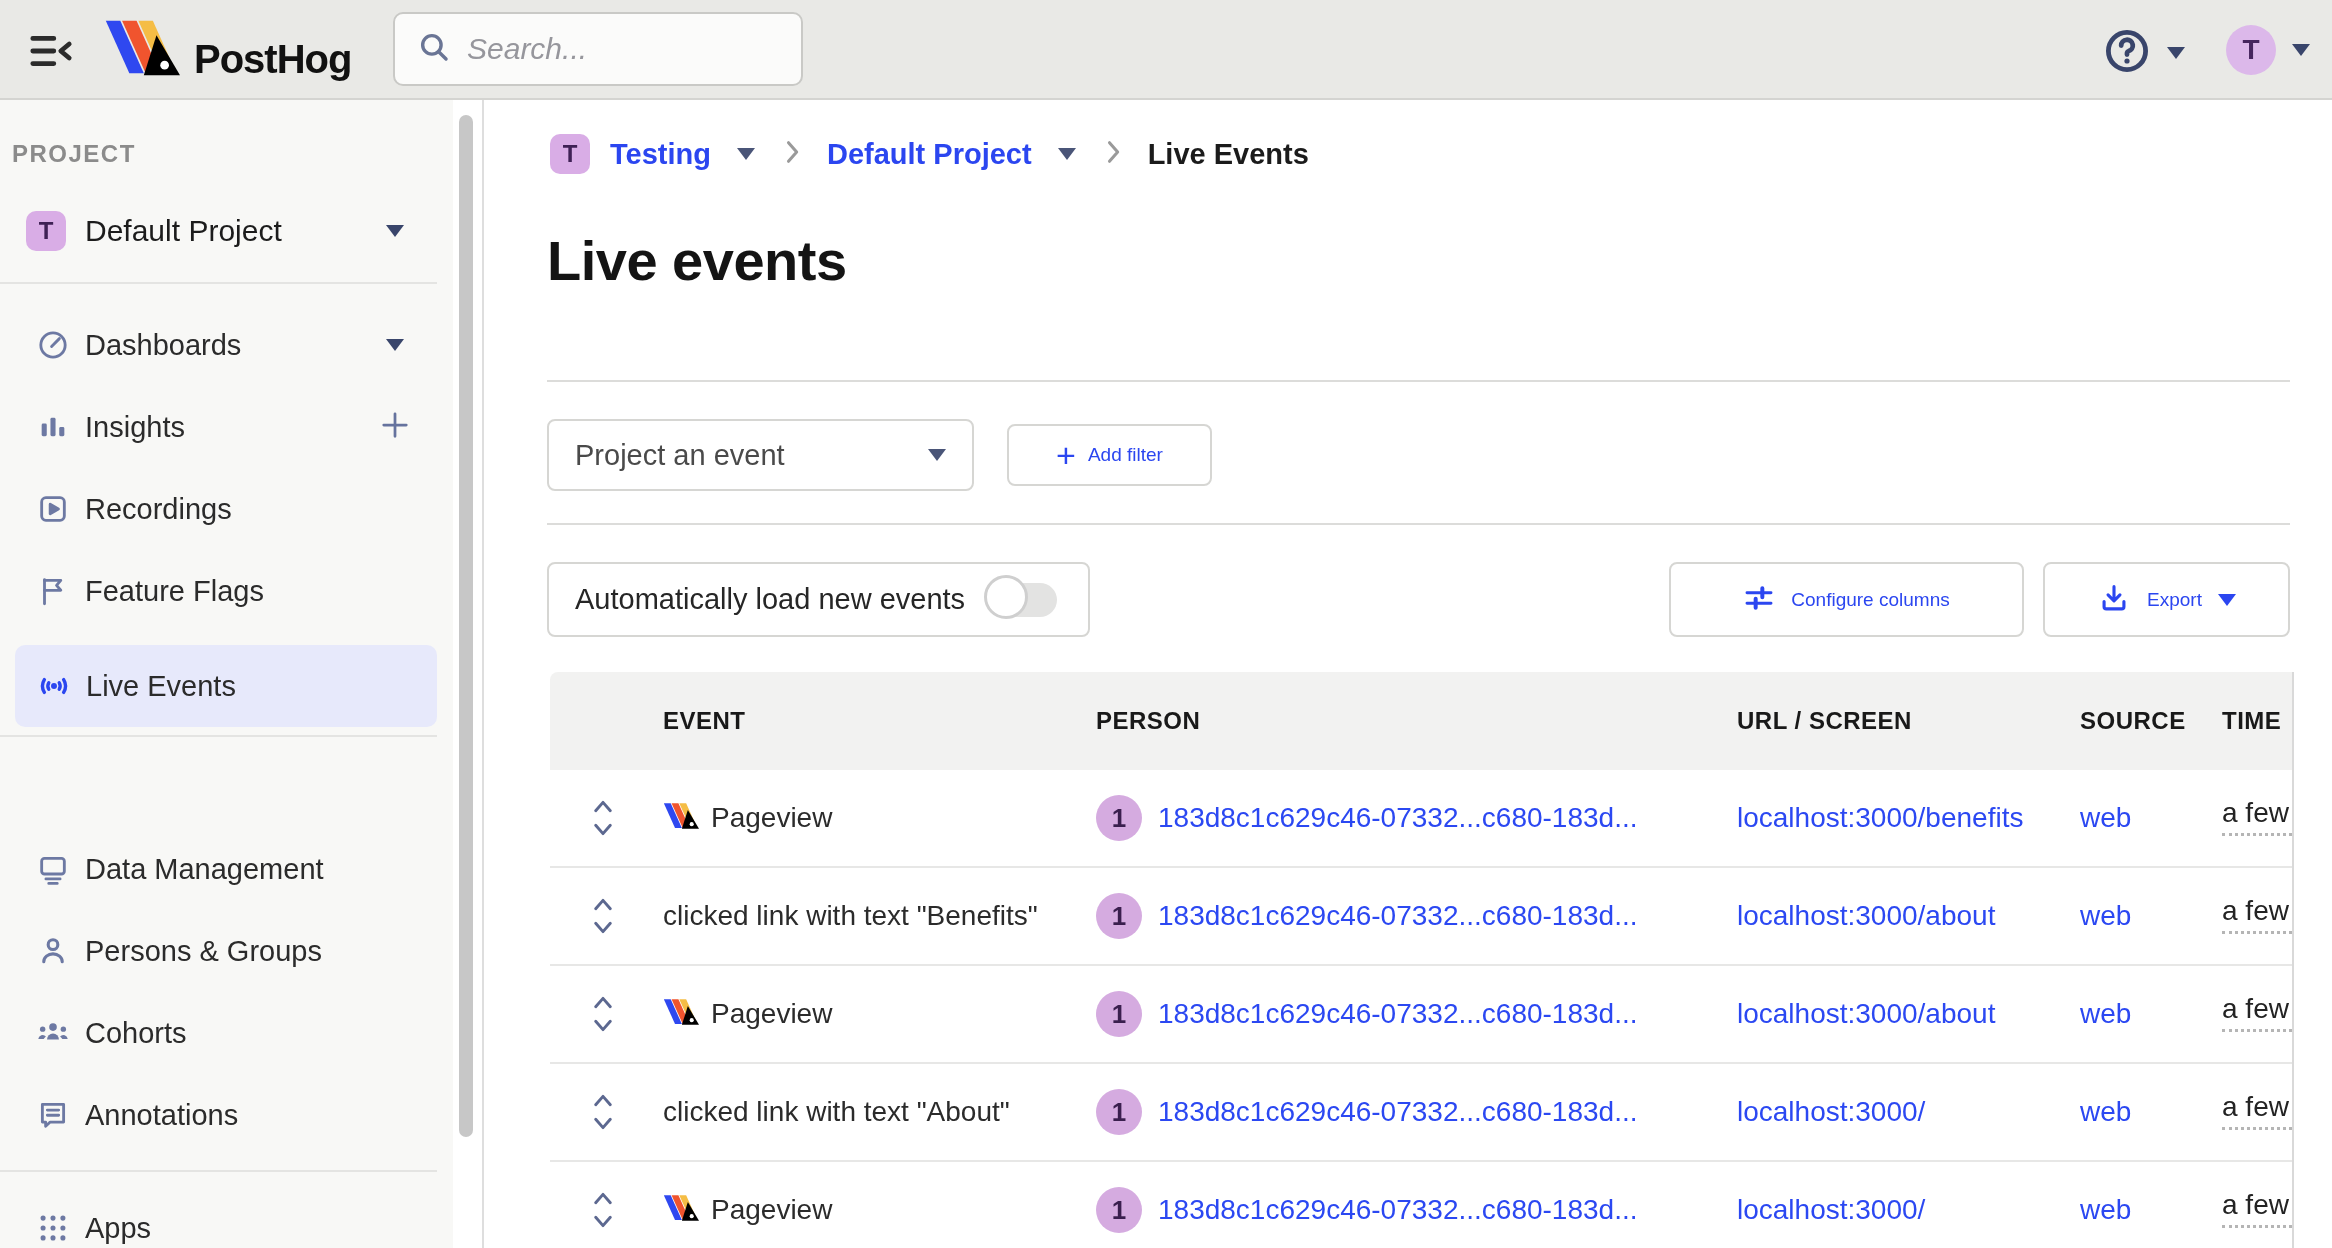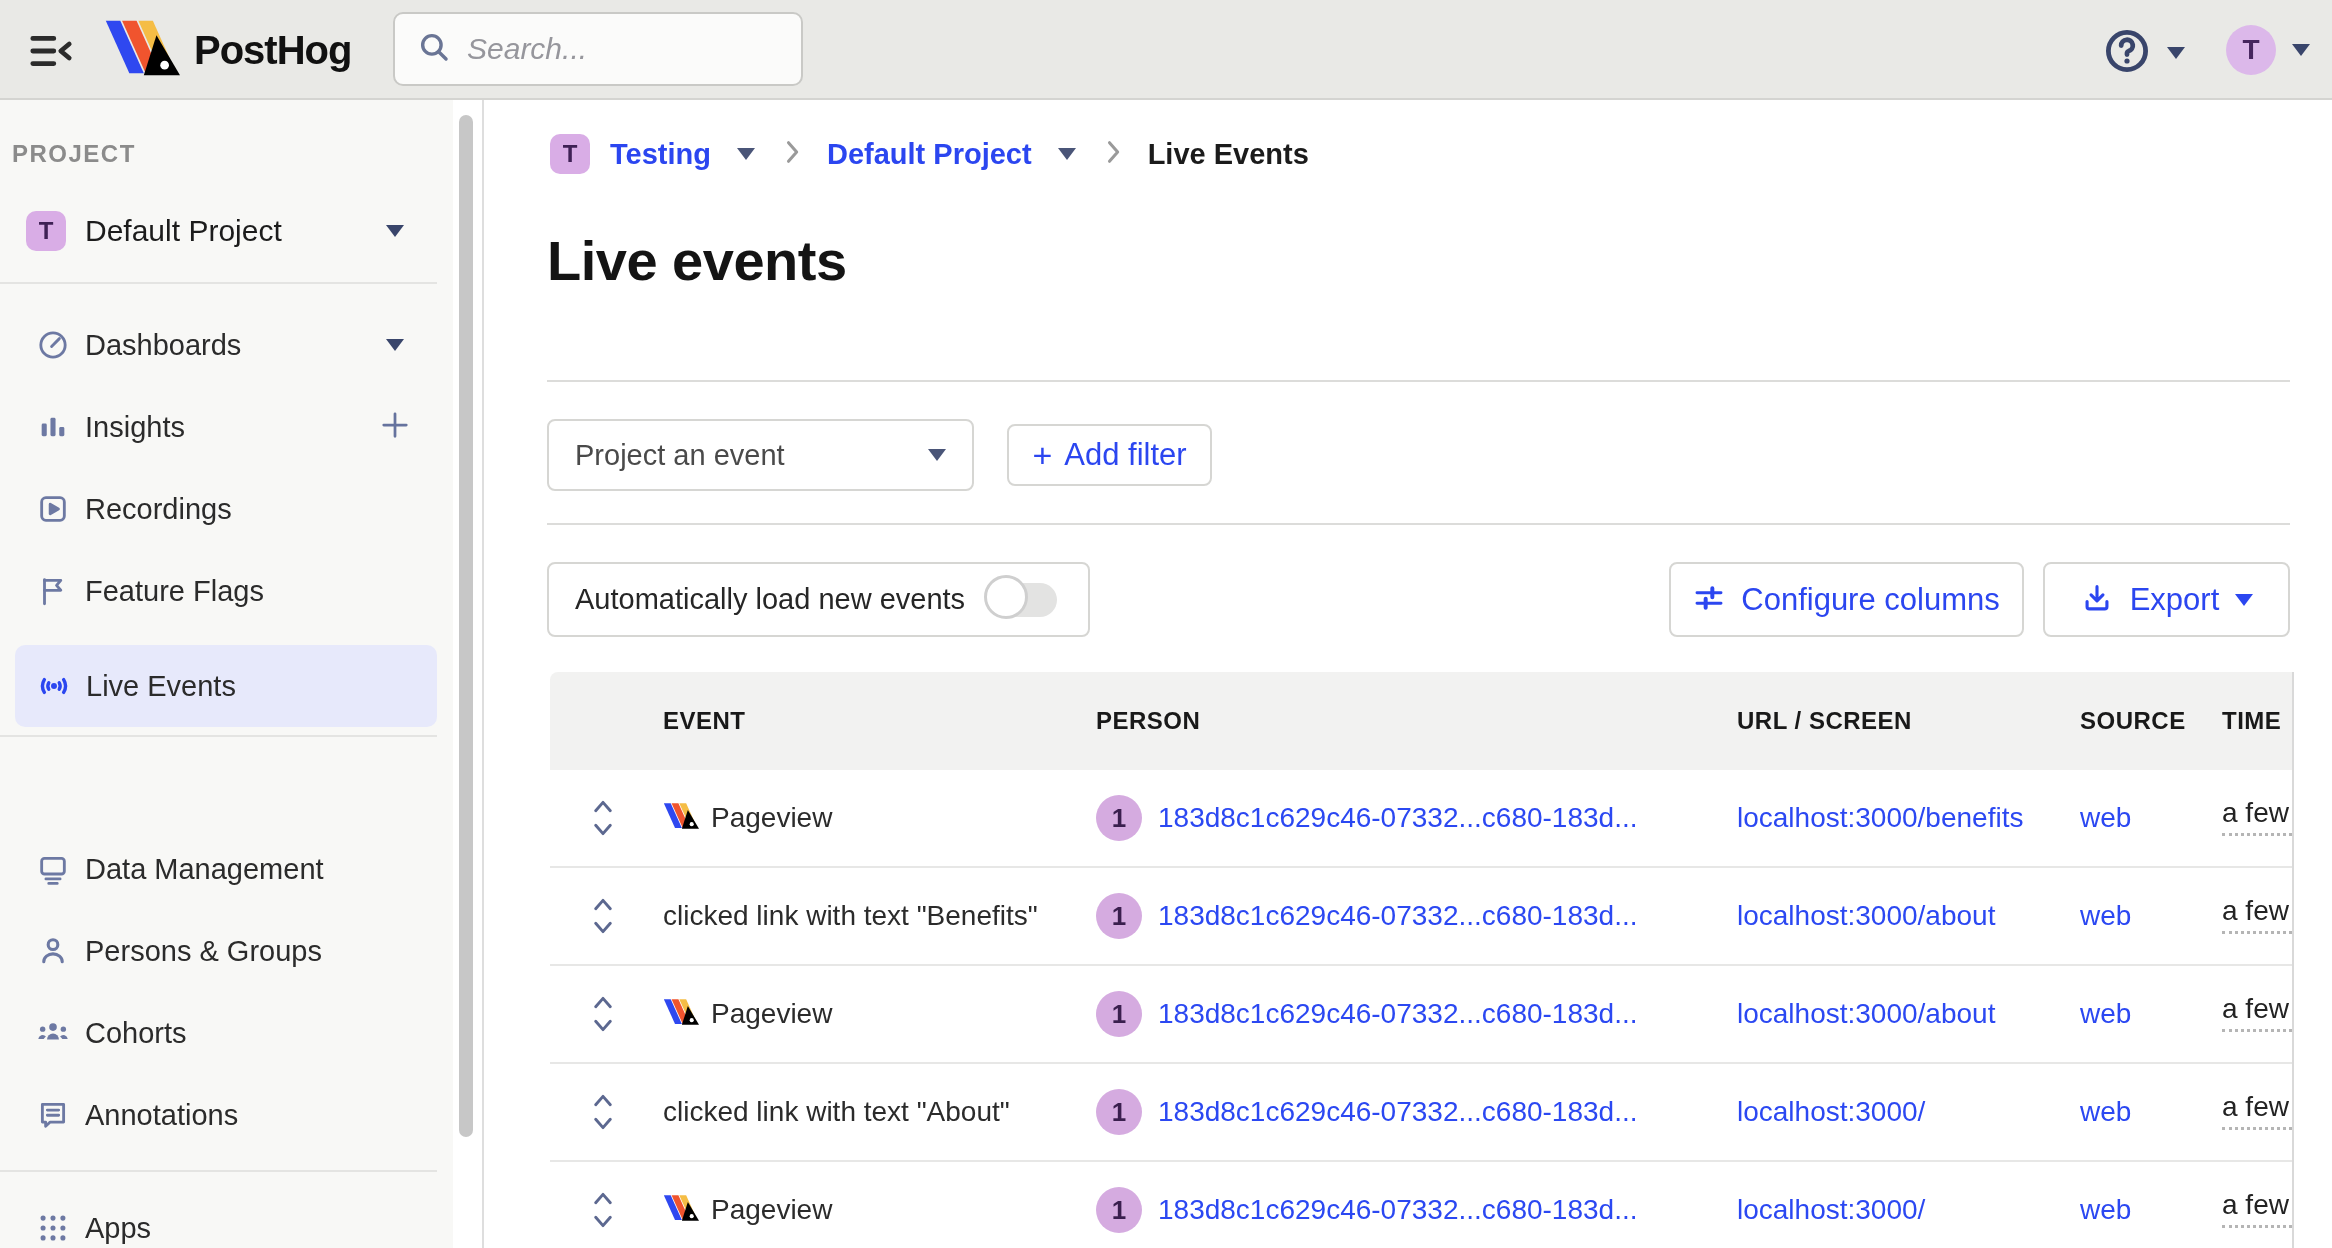--- a/index.html
+++ b/index.html
@@ -29,21 +29,21 @@
   .nav-trail{position:absolute;right:33px;}
   .nav-active{left:15px;width:422px;background:#e7e9fb;border-radius:10px;}
   .hdiv{border-top:2px solid #e4e4e2;height:0;}
   
   .crumb-link{font-size:29px;font-weight:600;color:#2b46f0;white-space:nowrap;}
   .crumb-current{font-size:29px;font-weight:600;color:#1b1b1b;white-space:nowrap;}
   .page-title{font-size:56px;font-weight:800;color:#141414;letter-spacing:-0.5px;}
   .page-sub{font-size:29px;color:#2b2b2b;}
   .hr{border-top:2px solid #dcdcda;height:0;}
   .btn{background:#fff;border:2px solid #d6d6d3;border-radius:8px;box-sizing:border-box;display:flex;align-items:center;}
-  .btn-blue-text{color:#2b46f0;font-size:31px;font-weight:500;white-space:nowrap;}
+  .btn-blue-text{color:#2b46f0;font-size:19px;font-weight:500;white-space:nowrap;}
   .select-text{color:#4a4a4a;font-size:29px;white-space:nowrap;}
   .toggle{position:relative;width:68px;height:34px;border-radius:17px;background:#e3e3e2;}
   .toggle .knob{position:absolute;left:-5px;top:-8px;width:44px;height:44px;border-radius:50%;background:#fff;border:3px solid #cfcfcf;box-sizing:border-box;}
   
   .table{left:550px;top:672px;width:1744px;height:576px;overflow:hidden;border-right:2px solid #d9d9d9;box-sizing:border-box;}
   .thead{display:flex;height:98px;background:#f2f2f1;border-radius:8px 8px 0 0;align-items:center;width:1870px;}
   .th{font-size:24px;font-weight:700;color:#191919;letter-spacing:0.5px;box-sizing:border-box;white-space:nowrap;}
   .trow{display:flex;height:96px;align-items:center;width:1870px;}
   .trow + .trow{border-top:2px solid #e7e7e6;}
   .c-exp{width:105px;flex:0 0 auto;display:flex;justify-content:center;}
@@ -80,21 +80,21 @@
 
   <div class="abs" style="left:28px;top:30px;">
     <span>
       <svg width="46" height="42" viewBox="0 0 32 30" fill="none" stroke="#2b2b2b" stroke-width="3.4" stroke-linecap="round" stroke-linejoin="round">
         <path d="M3 6 h15 M3 15 h15 M3 24 h15"></path>
         <path d="M29 10 l-6 5 6 5"></path>
       </svg>
     </span>
   </div>
 
-  <div class="abs" style="left:104px;top:18px;display:flex;align-items:center;gap:14px;">
+  <div class="abs" style="left:104px;top:18px;display:flex;align-items:flex-end;gap:14px;">
     <span>
       <svg width="76" height="60" viewBox="0 0 42 32">
           <use href="#ph-mark"></use>
         </svg>
     </span>
     <span class="logo-text">PostHog</span>
   </div>
 
   <div class="abs searchbox">
     <span>

